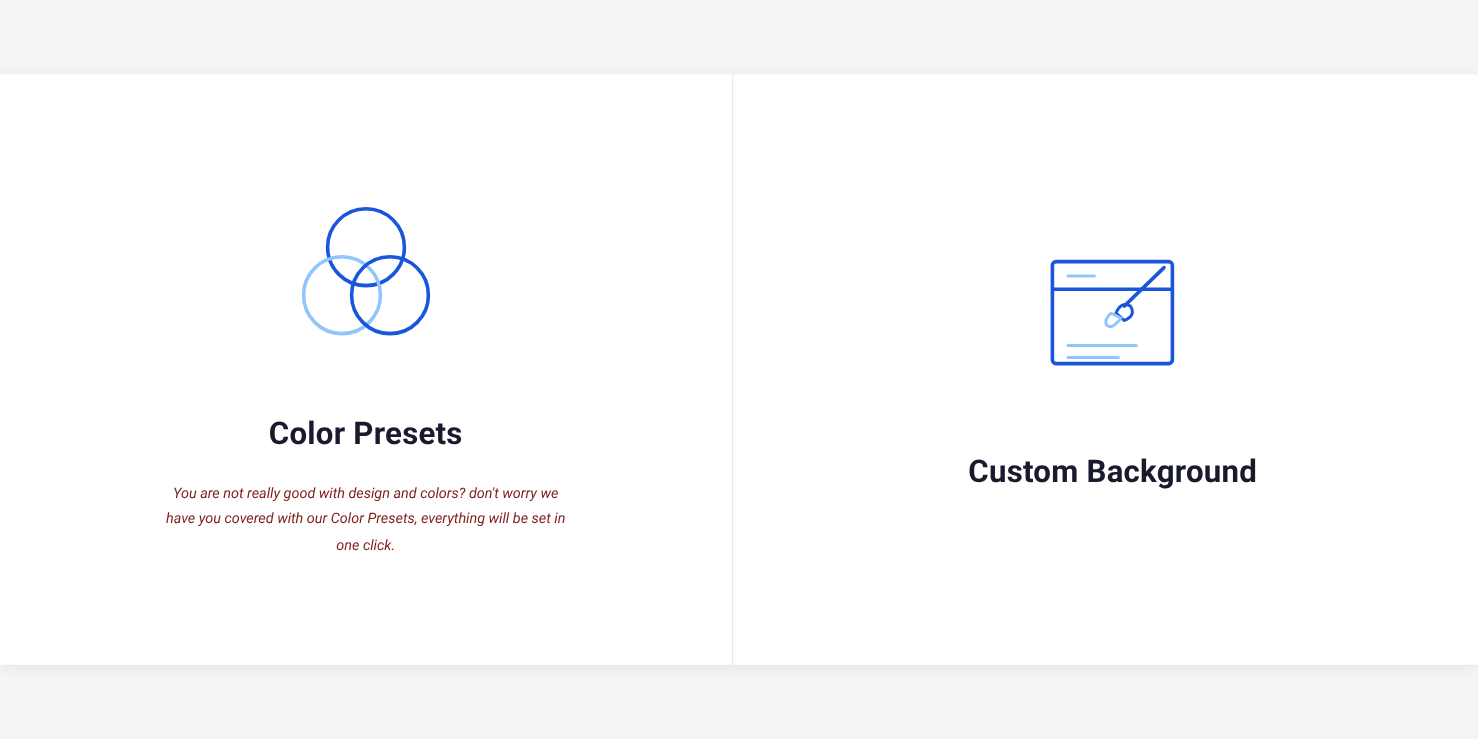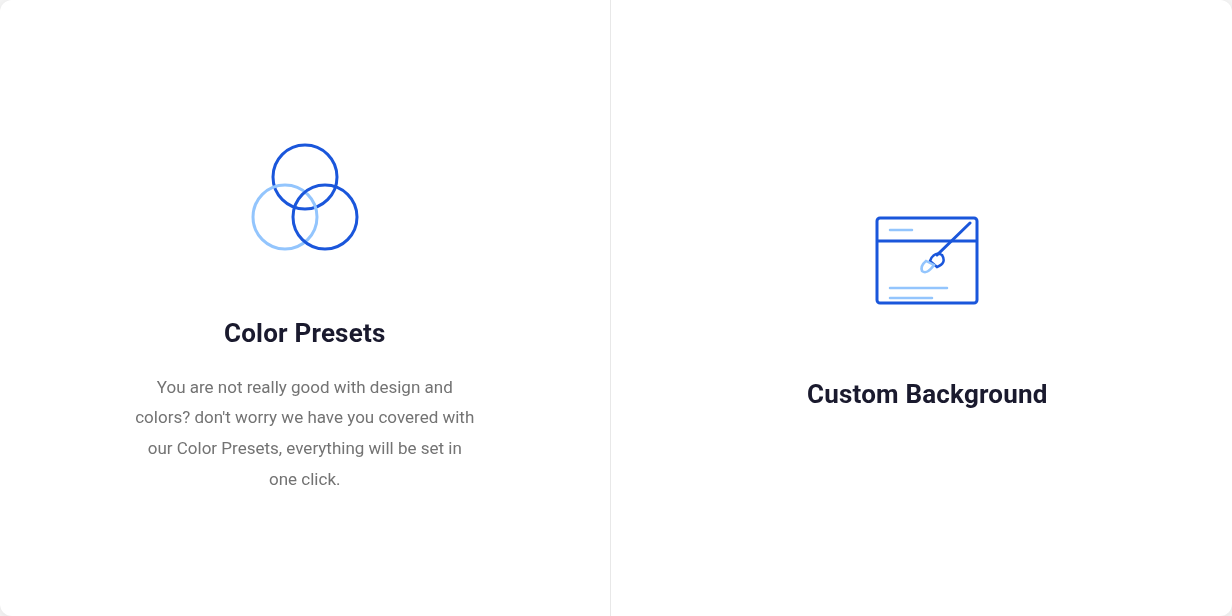--- a/index.html
+++ b/index.html
@@ -14,23 +14,23 @@
       justify-content: center;
       align-items: center;
       min-height: 100vh;
       font-family: -apple-system, BlinkMacSystemFont, 'Segoe UI', Roboto, sans-serif;
     }
 
     .container {
       display: flex;
       gap: 12px;
       width: 1232px;
-      height: 616px;
+      height: 492px;
       background: #ffffff;
-      border-radius: 12px;
+      border-radius: 0;
       overflow: hidden;
       box-shadow: 0 2px 12px rgba(0,0,0,0.08);
     }
 
     .card {
       flex: 1;
       display: flex;
       flex-direction: column;
       align-items: center;
       justify-content: center;
@@ -53,24 +53,25 @@
 
     .card-title {
       font-size: 26px;
       font-weight: 700;
       color: #1a1a2e;
       margin-bottom: 24px;
       letter-spacing: 0.2px;
     }
 
     .card-description {
-      font-size: 17px;
-      color: #737373;
+      font-size: 12px;
+      color: #7f1d1d;
       line-height: 1.8;
       max-width: 340px;
+      font-style: italic;
     }
   </style>
 </head>
 <body>
 
 <div class="container">
 
   <div class="card card-left">
     <div class="icon-area">
 

